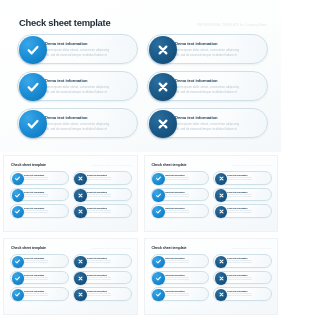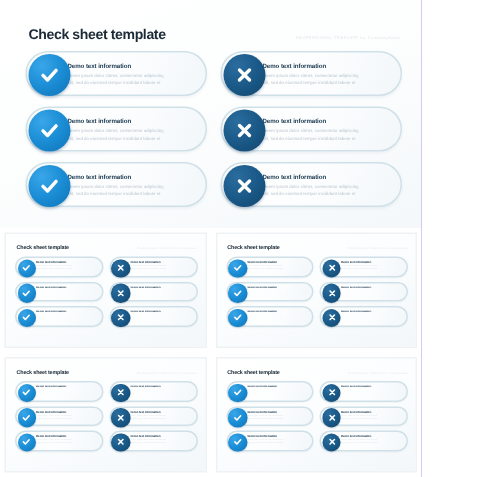--- a/index.html
+++ b/index.html
@@ -14,20 +14,21 @@
     font-family: "Liberation Sans", sans-serif;
     -webkit-font-smoothing: antialiased;
   }
 
   
   .page {
     position: relative;
     width: 281px;
     height: 318px;
     background: #6d28d9;
+    padding-left: 32px;
   }
 
   
   .hero {
     position: absolute;
     left: 0;
     top: 0;
     width: 281px;
     height: 152px;
     background: linear-gradient(160deg, #ffffff 0%, #fdfefe 45%, #f4f8fa 100%);

